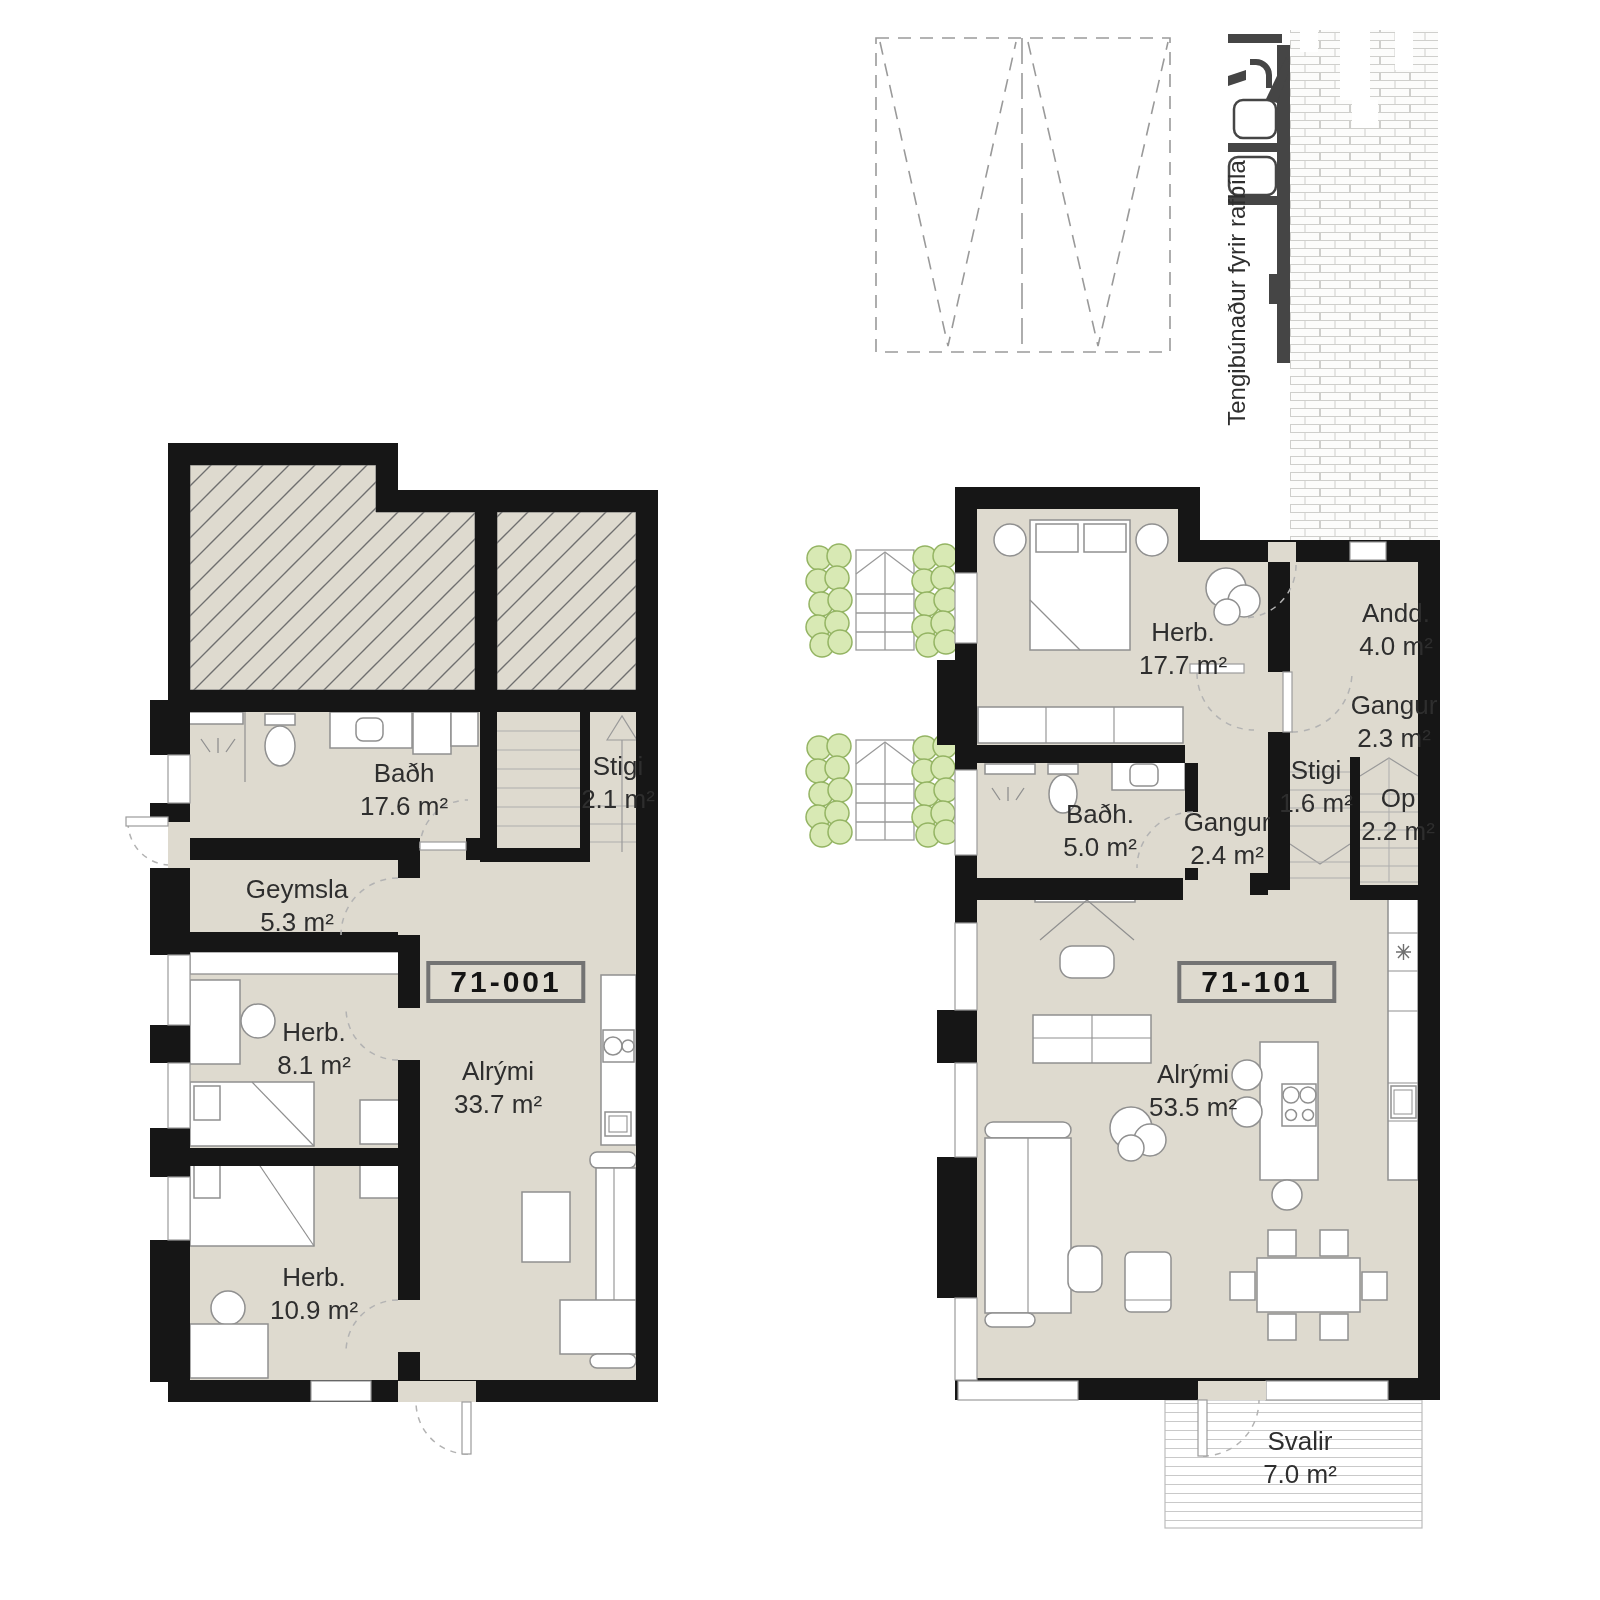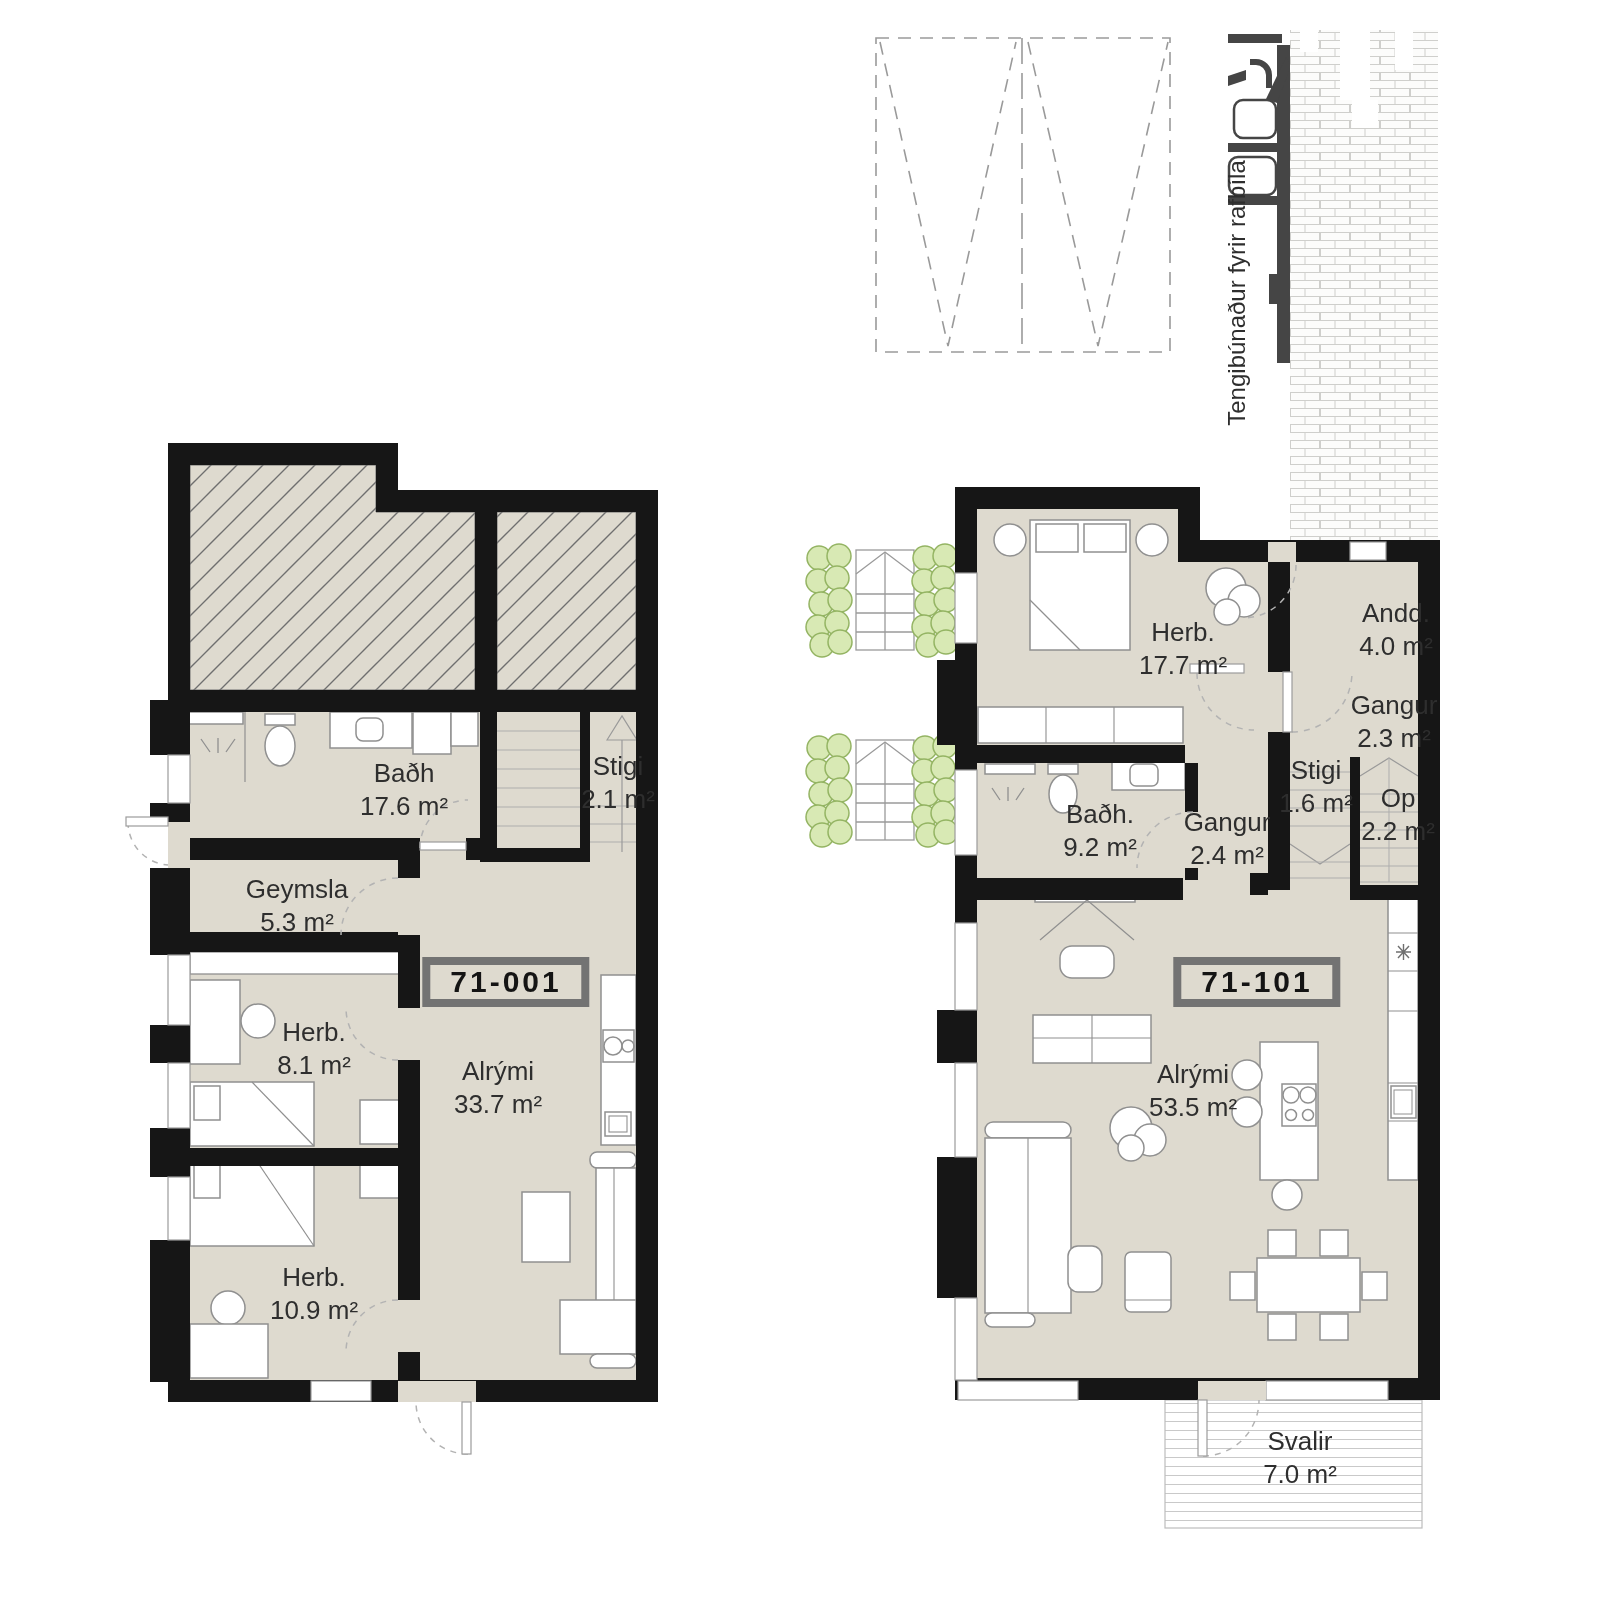--- a/index.html
+++ b/index.html
@@ -2,21 +2,21 @@
 <html><head>
 <meta charset="utf-8">
 <style>
   html,body{margin:0;padding:0;background:#ffffff;}
   #scene{position:relative;width:1600px;height:1600px;background:#ffffff;overflow:hidden;
          font-family:"Liberation Sans", sans-serif;color:#2e2e2e;}
   #plan-svg{position:absolute;left:0;top:0;}
   .lbl{position:absolute;transform:translate(-50%,-50%);text-align:center;
        font-size:26px;line-height:1.28;color:#2e2e2e;white-space:nowrap;}
   .lbl span{display:block;}
-  .unit{position:absolute;transform:translate(-50%,-50%);border:8px solid #737373;
+  .unit{position:absolute;transform:translate(-50%,-50%);border:4px solid #737373;
         background:rgba(227,224,215,0.0);padding:0 20px;font-size:30px;font-weight:bold;
         letter-spacing:3px;color:#141414;white-space:nowrap;}
   .evlbl{position:absolute;transform:translate(-50%,-50%) rotate(-90deg);
          font-size:24px;line-height:1.3;color:#2e2e2e;text-align:center;white-space:nowrap;}
 </style>
 </head>
 <body>
 
 <div id="scene">
 
@@ -423,21 +423,21 @@
   <div class="lbl" style="left:1316px;top:787px">
     <span>Stigi</span>
       <span class="area">1.6 m²</span>
     </div>
   <div class="lbl" style="left:1398px;top:815px">
     <span>Op</span>
       <span class="area">2.2 m²</span>
     </div>
   <div class="lbl" style="left:1100px;top:831px">
     <span>Baðh.</span>
-      <span class="area">9.2 m²</span>
+      <span class="area">5.0 m²</span>
     </div>
   <div class="lbl" style="left:1227px;top:839px">
     <span>Gangur</span>
       <span class="area">2.4 m²</span>
     </div>
   <div class="lbl" style="left:1193px;top:1091px">
     <span>Alrými</span>
       <span class="area">53.5 m²</span>
     </div>
   <div class="lbl" style="left:1300px;top:1458px">

